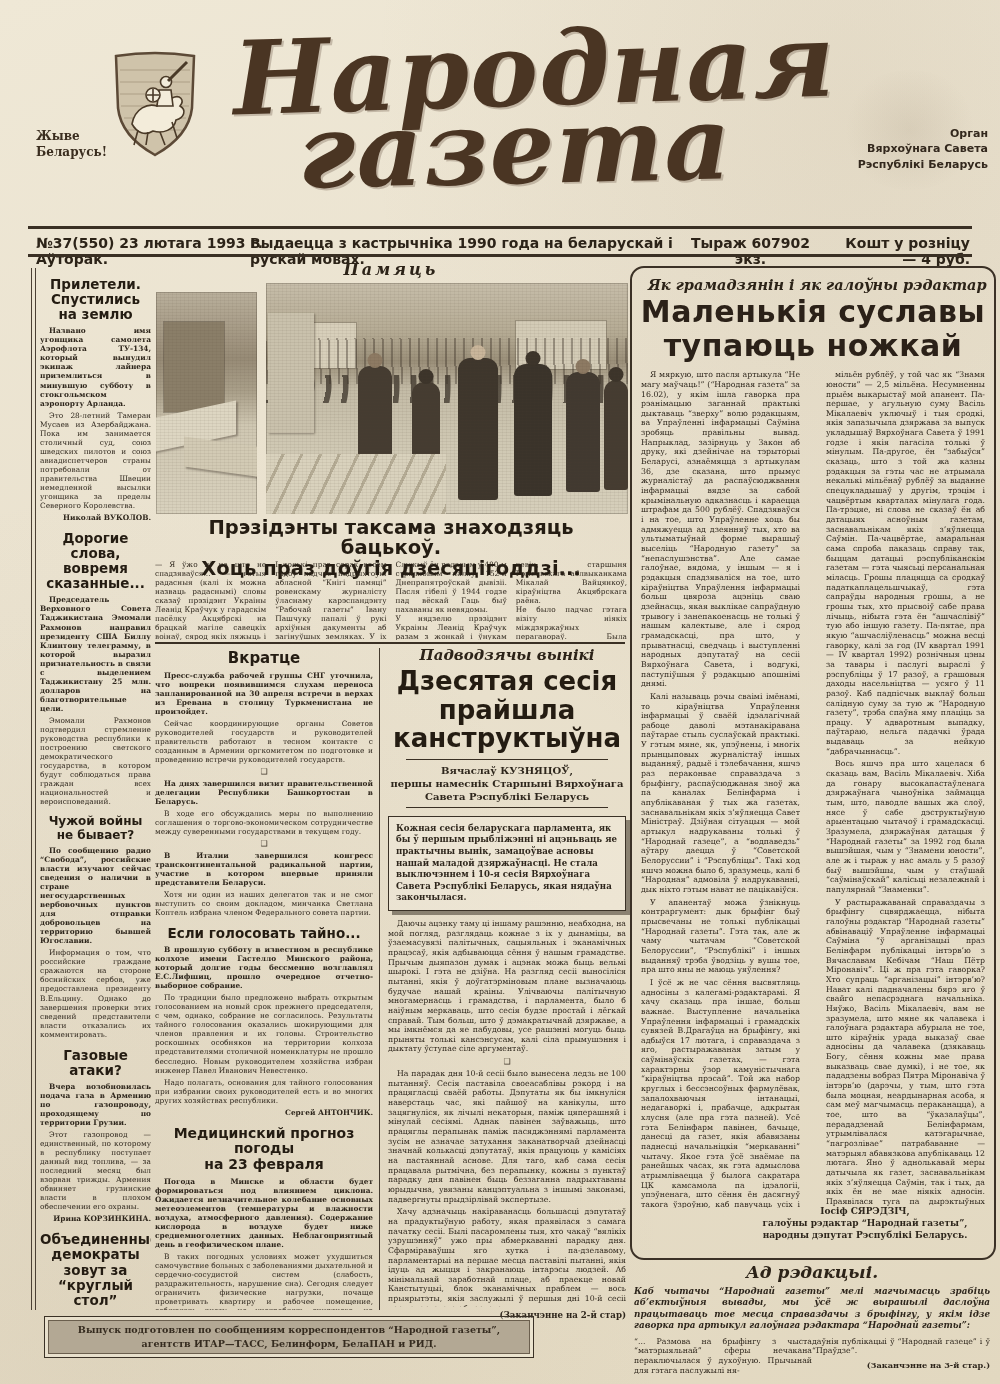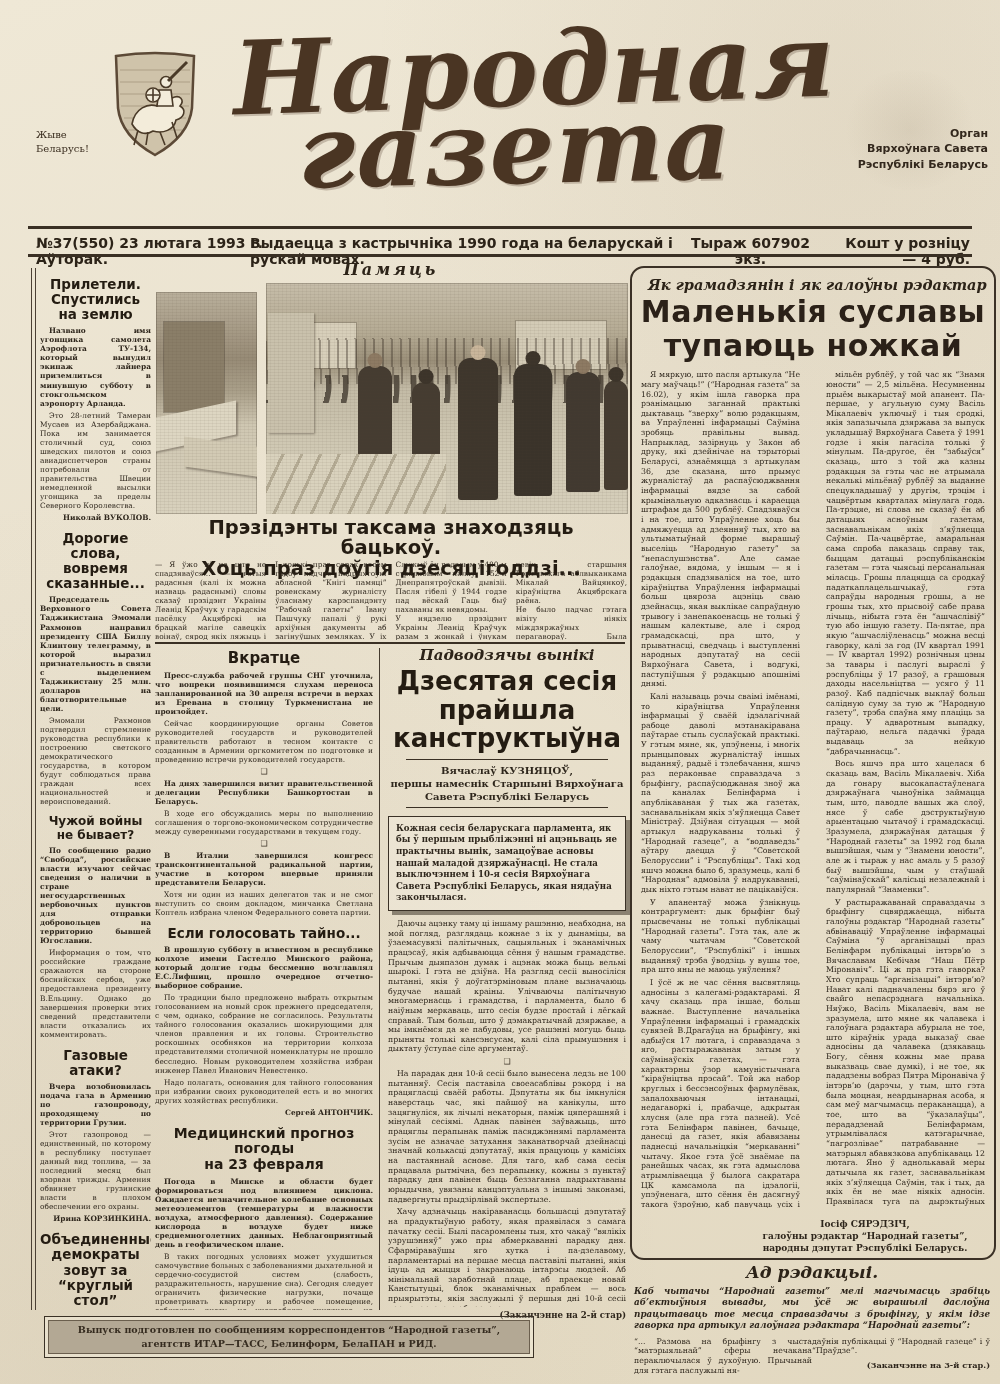--- a/index.html
+++ b/index.html
@@ -17,21 +17,21 @@
   .jus{text-align:justify;}
   .rule{background:#3a3024;}
   p{margin:0 0 3px 0; text-indent:9px;}
   .sign{text-align:right; font-weight:bold; margin-top:1px;}
   .lead{font-weight:bold;}
   .head-sm{font-family:"DejaVu Sans",sans-serif; font-weight:bold; text-align:center;
     color:#241c12; line-height:1.12; margin:9px 0 4px 0;}
   .kicker{font-style:italic; font-weight:bold; text-align:center; color:#2c2318;}
   .boxglyph{text-align:center; font-size:8px; color:#3a3024; margin:2px 0;}
   
-  .slogan{left:36px; top:128px; width:95px; font-weight:normal; font-size:10px; line-height:1.35; color:#3a2d1f;}
+  .slogan{left:36px; top:128px; width:95px; font-weight:bold; font-size:12px; line-height:1.35; color:#3a2d1f;}
   .logo1{left:233px; top:18px; font-family:"DejaVu Serif",serif; font-style:italic; font-weight:bold;
     font-size:102px; letter-spacing:1px; color:#4a3523; transform:rotate(-1.8deg); line-height:1;
     text-shadow:2px 2px 0 rgba(74,53,35,.25);}
   .logo2{left:298px; top:96px; font-family:"DejaVu Serif",serif; font-style:italic; font-weight:bold;
     font-size:102px; letter-spacing:1px; color:#4a3523; transform:rotate(-1.2deg); line-height:1;
     text-shadow:2px 2px 0 rgba(74,53,35,.25);}
   .organ{left:818px; top:126px; width:170px; text-align:right; font-weight:bold; font-size:11px;
     line-height:1.4; color:#33281d;}
   .infobar{font-family:"DejaVu Sans",sans-serif; font-weight:bold; font-size:14px; color:#2c2318;}
   
@@ -260,21 +260,21 @@
         <p>І ўсё ж не час сёння высвятляць адносіны з калегамі-рэдактарамі. Я хачу сказаць пра іншае, больш важнае. Выступленне начальніка Упраўлення інфармацыі і грамадскіх сувязей В.Драгаўца на брыфінгу, які адбыўся 17 лютага, і справаздача з яго, растыражаваная затым у саўмінаўскіх газетах, — гэта характэрны ўзор камуністычнага “кіраўніцтва прэсай”. Той жа набор круглых і бессэнсоўных фармулёвак, запалохваючыя інтанацыі, недагаворкі і, прабачце, адкрытая хлусня (але пра гэта пазней). Усё гэта Белінфарм павінен, бачыце, данесці да газет, якія абавязаны паднесці начальніцкія “меркаванні” чытачу. Якое гэта ўсё знаёмае па ранейшых часах, як гэта адмыслова атрымліваецца ў былога сакратара ЦК камсамола па ідэалогіі, упэўненага, што сёння ён дасягнуў такога ўзроўню, каб павучаць усіх і кожнага. Але Васіль Мікалаевіч забыўся пра адно: як бы ён ні хацеў, але манапольнае права кіраваць прэсай не можа належаць яму, як і каму-небудзь іншаму. І роля маленькага Суслава ў сённяшняй Беларусі выглядае не да месца, а іншы раз і смешна. Сёння нельга так проста ні заткнуць рот тым, хто не згодны, ні выгнаць газету з таго або іншага “кіруючага” дома.</p>
 
       </div>
       <div class="jus body8" style="width:50%; overflow:hidden;">
         <p>мільён рублёў, у той час як “Знамя юности” — 2,5 мільёна. Несумненны прыём выкарыстаў мой апанент. Па-першае, у агульную суму Васіль Мікалаевіч уключыў і тыя сродкі, якія запазычыла дзяржава за выпуск укладышаў Вярхоўнага Савета ў 1991 годзе і якія пагасіла толькі ў мінулым. Па-другое, ён “забыўся” сказаць, што з той жа казны рэдакцыя за гэты час не атрымала некалькі мільёнаў рублёў за выданне спецукладышаў у другім, трэцім і чацвёртым кварталах мінулага года. Па-трэцяе, ні слова не сказаў ён аб датацыях асноўным газетам, заснавальнікам якіх з’яўляецца Саўмін. Па-чацвёртае, амаральная сама спроба паказаць справу так, быццам датацыі рэспубліканскім газетам — гэта чыясьці персанальная міласць. Грошы плацяцца са сродкаў падаткаплацельшчыкаў, гэта сапраўды народныя грошы, а не грошы тых, хто прысвоіў сабе права лічыць, нібыта гэта ён “ашчаслівіў” тую або іншую газету. Па-пятае, пра якую “ашчасліўленасць” можна весці гаворку, калі за год (IV квартал 1991 — IV квартал 1992) рознічныя цэны за тавары і паслугі выраслі ў рэспубліцы ў 17 разоў, а грашовыя даходы насельніцтва — усяго ў 11 разоў. Каб падпісчык выклаў больш салідную суму за тую ж “Народную газету”, трэба спаўна яму плаціць за працу. У адваротным выпадку, паўтараю, нельга падачкі ўрада выдаваць за нейкую “дабрачыннасць”.</p>
         <p>Вось яшчэ пра што хацелася б сказаць вам, Васіль Мікалаевіч. Хіба да гонару высокапастаўленага дзяржаўнага чыноўніка займацца тым, што, паводле вашых жа слоў, нясе ў сабе дэструктыўную арыентацыю чытачоў і грамадскасці. Зразумела, дзяржаўная датацыя ў “Народнай газеты” за 1992 год была вышэйшая, чым у “Знамени юности”, але ж і тыраж у нас амаль у 5 разоў быў вышэйшы, чым у стаўшай “саўмінаўскай” калісьці незалежнай і папулярнай “Знаменки”.</p>
         <p>У растыражаванай справаздачы з брыфінгу сцвярджаецца, нібыта галоўны рэдактар “Народнай газеты” абвінаваціў Упраўленне інфармацыі Саўміна “ў арганізацыі праз Белінфарм публікацыі інтэрв’ю з Вячаславам Кебічам “Наш Пётр Міронавіч”. Ці ж пра гэта гаворка? Хто супраць “арганізацыі” інтэрв’ю? Нават калі падначалены бярэ яго ў свайго непасрэднага начальніка. Няўжо, Васіль Мікалаевіч, вам не зразумела, што мяне як чалавека і галоўнага рэдактара абурыла не тое, што кіраўнік урада выказаў свае адносіны да чалавека (дзякаваць Богу, сёння кожны мае права выказваць свае думкі), і не тое, як пададзены вобраз Пятра Міронавіча ў інтэрв’ю (дарэчы, у тым, што гэта была моцная, неардынарная асоба, я сам меў магчымасць пераканацца), а тое, што ва “ўказалаўцы”, перададзенай Белінфармам, утрымлівалася катэгарычнае, “пагрозлівае” патрабаванне — матэрыял абавязкова апублікаваць 12 лютага. Яно ў аднолькавай меры датычыла як газет, заснавальнікам якіх з’яўляецца Саўмін, так і тых, да якіх ён не мае ніякіх адносін. Праявілася туга па дырэктыўных часах? Захацелася безапеляцыйна ўказаць, каму, што і калі друкаваць? Рэанімацыя аддзела прапаганды ЦК КПБ, але пад шыльдай структуры Савета Міністраў? Вось гэтага якраз я як прафесіянальны журналіст, які шмат пабачыў і нямала нацярпеўся ад камуністычнай манаполіі на сродкі інфармацыі, ніяк не магу дапусціць. Згодны толькі ў адным: задача Белінфарма, як і іншых агенцтваў, — распаўсюджванне інфармацыі, матэрыялаў, у тым ліку і тых, якія датычаць вышэйшых службовых асоб рэспублікі. Распаўсюджванне, але не метадам прымусу. Розніца ёсць, і вялікая.</p>
 
       </div>
     </div>
-    <div class="pre" style="position:absolute; right:14px; bottom:4px; width:230px; text-align:center; font-weight:bold; font-size:9px; line-height:1.35;">Іосіф СЯРЭДЗІЧ,
+    <div class="pre" style="position:absolute; right:14px; bottom:17px; width:230px; text-align:center; font-weight:bold; font-size:9px; line-height:1.35;">Іосіф СЯРЭДЗІЧ,
 галоўны рэдактар “Народнай газеты”,
 народны дэпутат Рэспублікі Беларусь.</div>
   </div>
 
   <div class="abs" style="left:634px; top:1262px; width:356px;">
     <div class="kicker" style="font-size:17px;">Ад рэдакцыі.</div>
     <div class="jus" style="font-style:italic; font-weight:bold; font-size:8.8px; line-height:1.3; margin-top:4px;">Каб чытачы “Народнай газеты” мелі магчымасць зрабіць аб’ектыўныя вывады, мы ўсё ж вырашылі даслоўна працытаваць тое месца справаздачы з брыфінгу, у якім ідзе гаворка пра артыкул галоўнага рэдактара “Народнай газеты”:</div>
     <div style="display:flex; gap:0; margin-top:5px;">
       <div class="jus body8" style="width:50%;">“... Размова на брыфінгу з чыста “матэрыяльнай” сферы нечакана пераключылася ў духоўную. Прычынай для гэтага паслужылі ня-</div>
       <div style="width:50%;">

